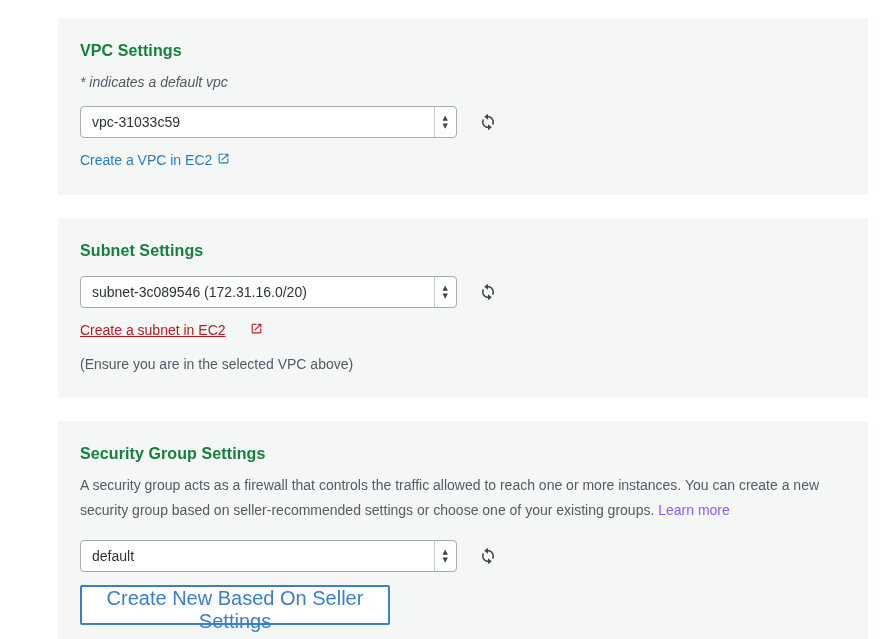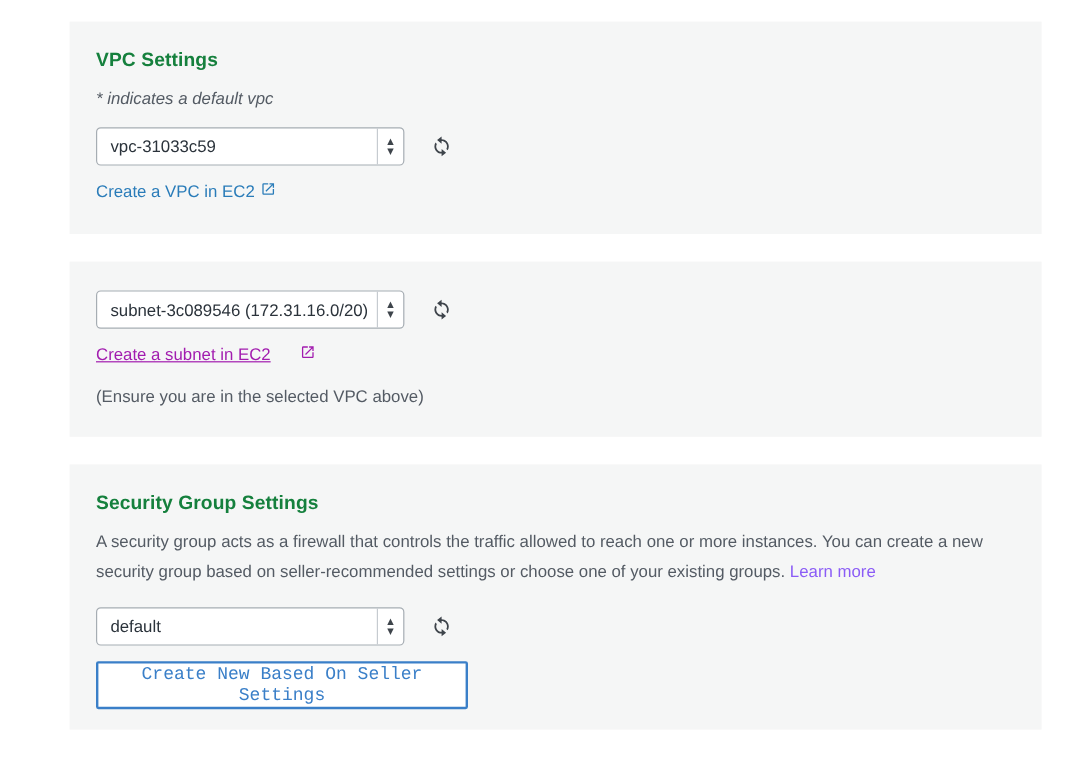--- a/index.html
+++ b/index.html
@@ -30,21 +30,21 @@
     color: #545b64;
     margin-bottom: 16px;
     font-style: italic;
   }
   .select-row {
     display: flex;
     align-items: center;
     margin-bottom: 13px;
   }
   .select {
-    width: 257px;
+    width: 377px;
     height: 32px;
     background: #ffffff;
     border: 1px solid #a6adb3;
     border-radius: 4px;
     display: flex;
     align-items: center;
     padding-left: 11px;
     font-size: 14px;
     color: #2b333b;
     cursor: pointer;
@@ -80,21 +80,21 @@
   a.link {
     font-size: 14px;
     color: #2a7cb9;
     text-decoration: none;
     cursor: pointer;
     display: inline-flex;
     align-items: flex-start;
     gap: 5px;
   }
   a.link.dark-underlined {
-    color: #a21caf;
+    color: #b91c1c;
     text-decoration: underline;
     gap: 24px;
   }
   .hint {
     font-size: 14px;
     color: #545b64;
     margin-top: 17px;
   }
   .description {
     font-size: 14px;
@@ -111,22 +111,22 @@
   .sec-title-tight { margin-bottom: 10px; }
   .create-btn {
     display: block;
     width: 310px;
     height: 40px;
     margin-top: 13px;
     background: #ffffff;
     border: 2px solid #3a7fc8;
     border-radius: 2px;
     color: #3a7fc8;
-    font-family: Liberation Mono, monospace;
-    font-size: 15px;
+    font-family: Liberation Sans, sans-serif;
+    font-size: 20px;
     text-align: center;
     cursor: pointer;
   }
   .ext-icon { display: inline-block; width: 13px; height: 13px; }
   .ext-icon svg { display: block; }
   .refresh-btn svg { display: block; }
 </style>
 </head>
 <body>
 
@@ -157,20 +157,21 @@
       <span>Create a VPC in EC2</span>
       <span class="ext-icon">
         <svg width="13" height="13" viewBox="0 0 24 24" fill="currentColor">
             <path d="M19 19H5V5h7V3H5a2 2 0 0 0-2 2v14a2 2 0 0 0 2 2h14c1.1 0 2-.9 2-2v-7h-2v7zM14 3v2h3.59l-9.83 9.83 1.41 1.41L19 6.41V10h2V3h-7z"></path>
           </svg>
       </span>
     </a>
   </section>
 
   <section class="panel">
+    <h2 class="panel-title" style="margin-bottom:16px">Subnet Settings</h2>
     <div class="select-row">
       <div class="select" role="combobox">
         <span class="select-value">subnet-3c089546 (172.31.16.0/20)</span>
         <span class="stepper">
           <span class="stepper-arrows">
             <span>▲</span>
             <span>▼</span>
           </span>
         </span>
       </div>

